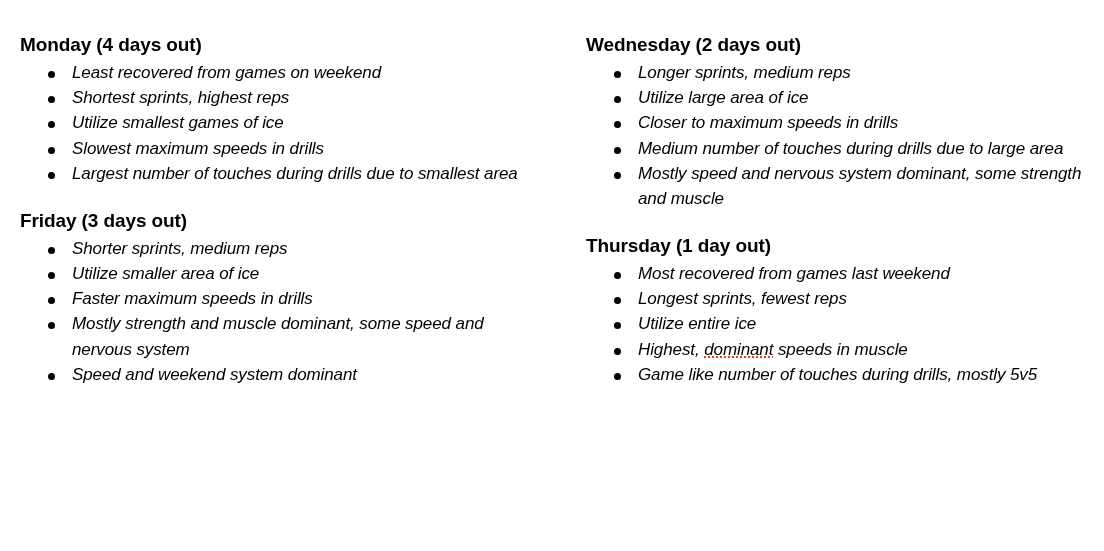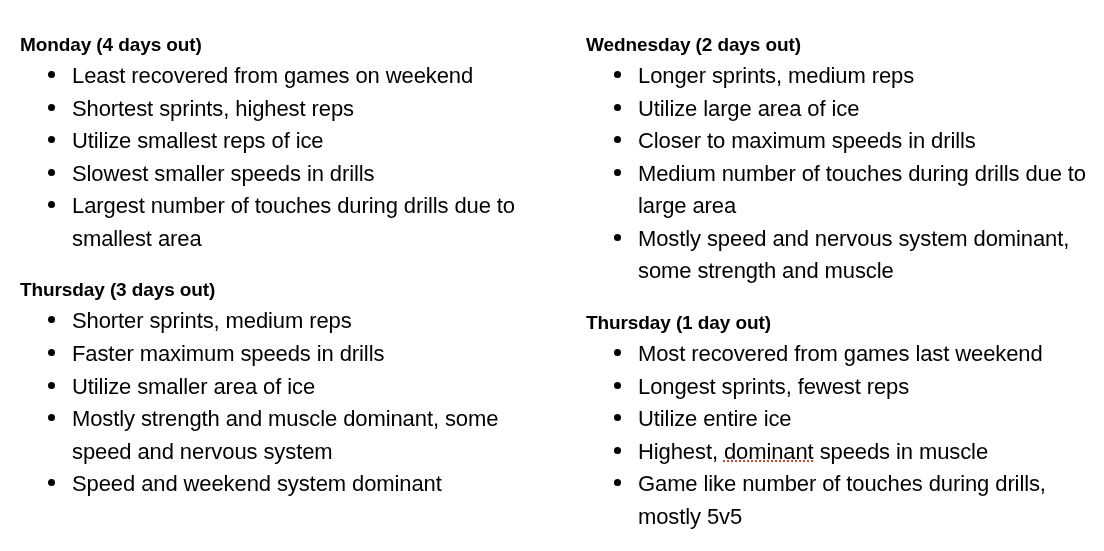--- a/index.html
+++ b/index.html
@@ -41,25 +41,26 @@
     margin: 0 0 3px 0;
     letter-spacing: -0.1px;
   }
   ul.bullets {
     list-style: none;
     margin: 0;
     padding: 0;
   }
   ul.bullets > li {
     position: relative;
-    font-size: 22px;
+    font-size: 17px;
     line-height: 1.48;
     padding-left: 52px;
     margin: 0 0 0 0;
     letter-spacing: -0.1px;
+    font-style: italic;
   }
   ul.bullets > li::before {
     content: "";
     position: absolute;
     left: 28px;
     top: 11px;
     width: 7px;
     height: 7px;
     border-radius: 50%;
     background: #000000;
@@ -78,32 +79,32 @@
 <div class="page">
   <div class="columns">
 
     <div class="column">
 
       <div class="section">
         <h2 class="section-heading">Monday (4 days out)</h2>
         <ul class="bullets">
           <li>Least recovered from games on weekend</li>
           <li>Shortest sprints, highest reps</li>
-          <li>Utilize smallest reps of ice</li>
-          <li>Slowest smaller speeds in drills</li>
+          <li>Utilize smallest games of ice</li>
+          <li>Slowest maximum speeds in drills</li>
           <li>Largest number of touches during drills due to smallest area</li>
         </ul>
       </div>
 
       <div class="section">
-        <h2 class="section-heading">Thursday (3 days out)</h2>
+        <h2 class="section-heading">Friday (3 days out)</h2>
         <ul class="bullets">
           <li>Shorter sprints, medium reps</li>
+          <li>Utilize smaller area of ice</li>
           <li>Faster maximum speeds in drills</li>
-          <li>Utilize smaller area of ice</li>
           <li>Mostly strength and muscle dominant, some speed and nervous system</li>
           <li>Speed and weekend system dominant</li>
         </ul>
       </div>
 
     </div>
 
     <div class="column">
 
       <div class="section">

